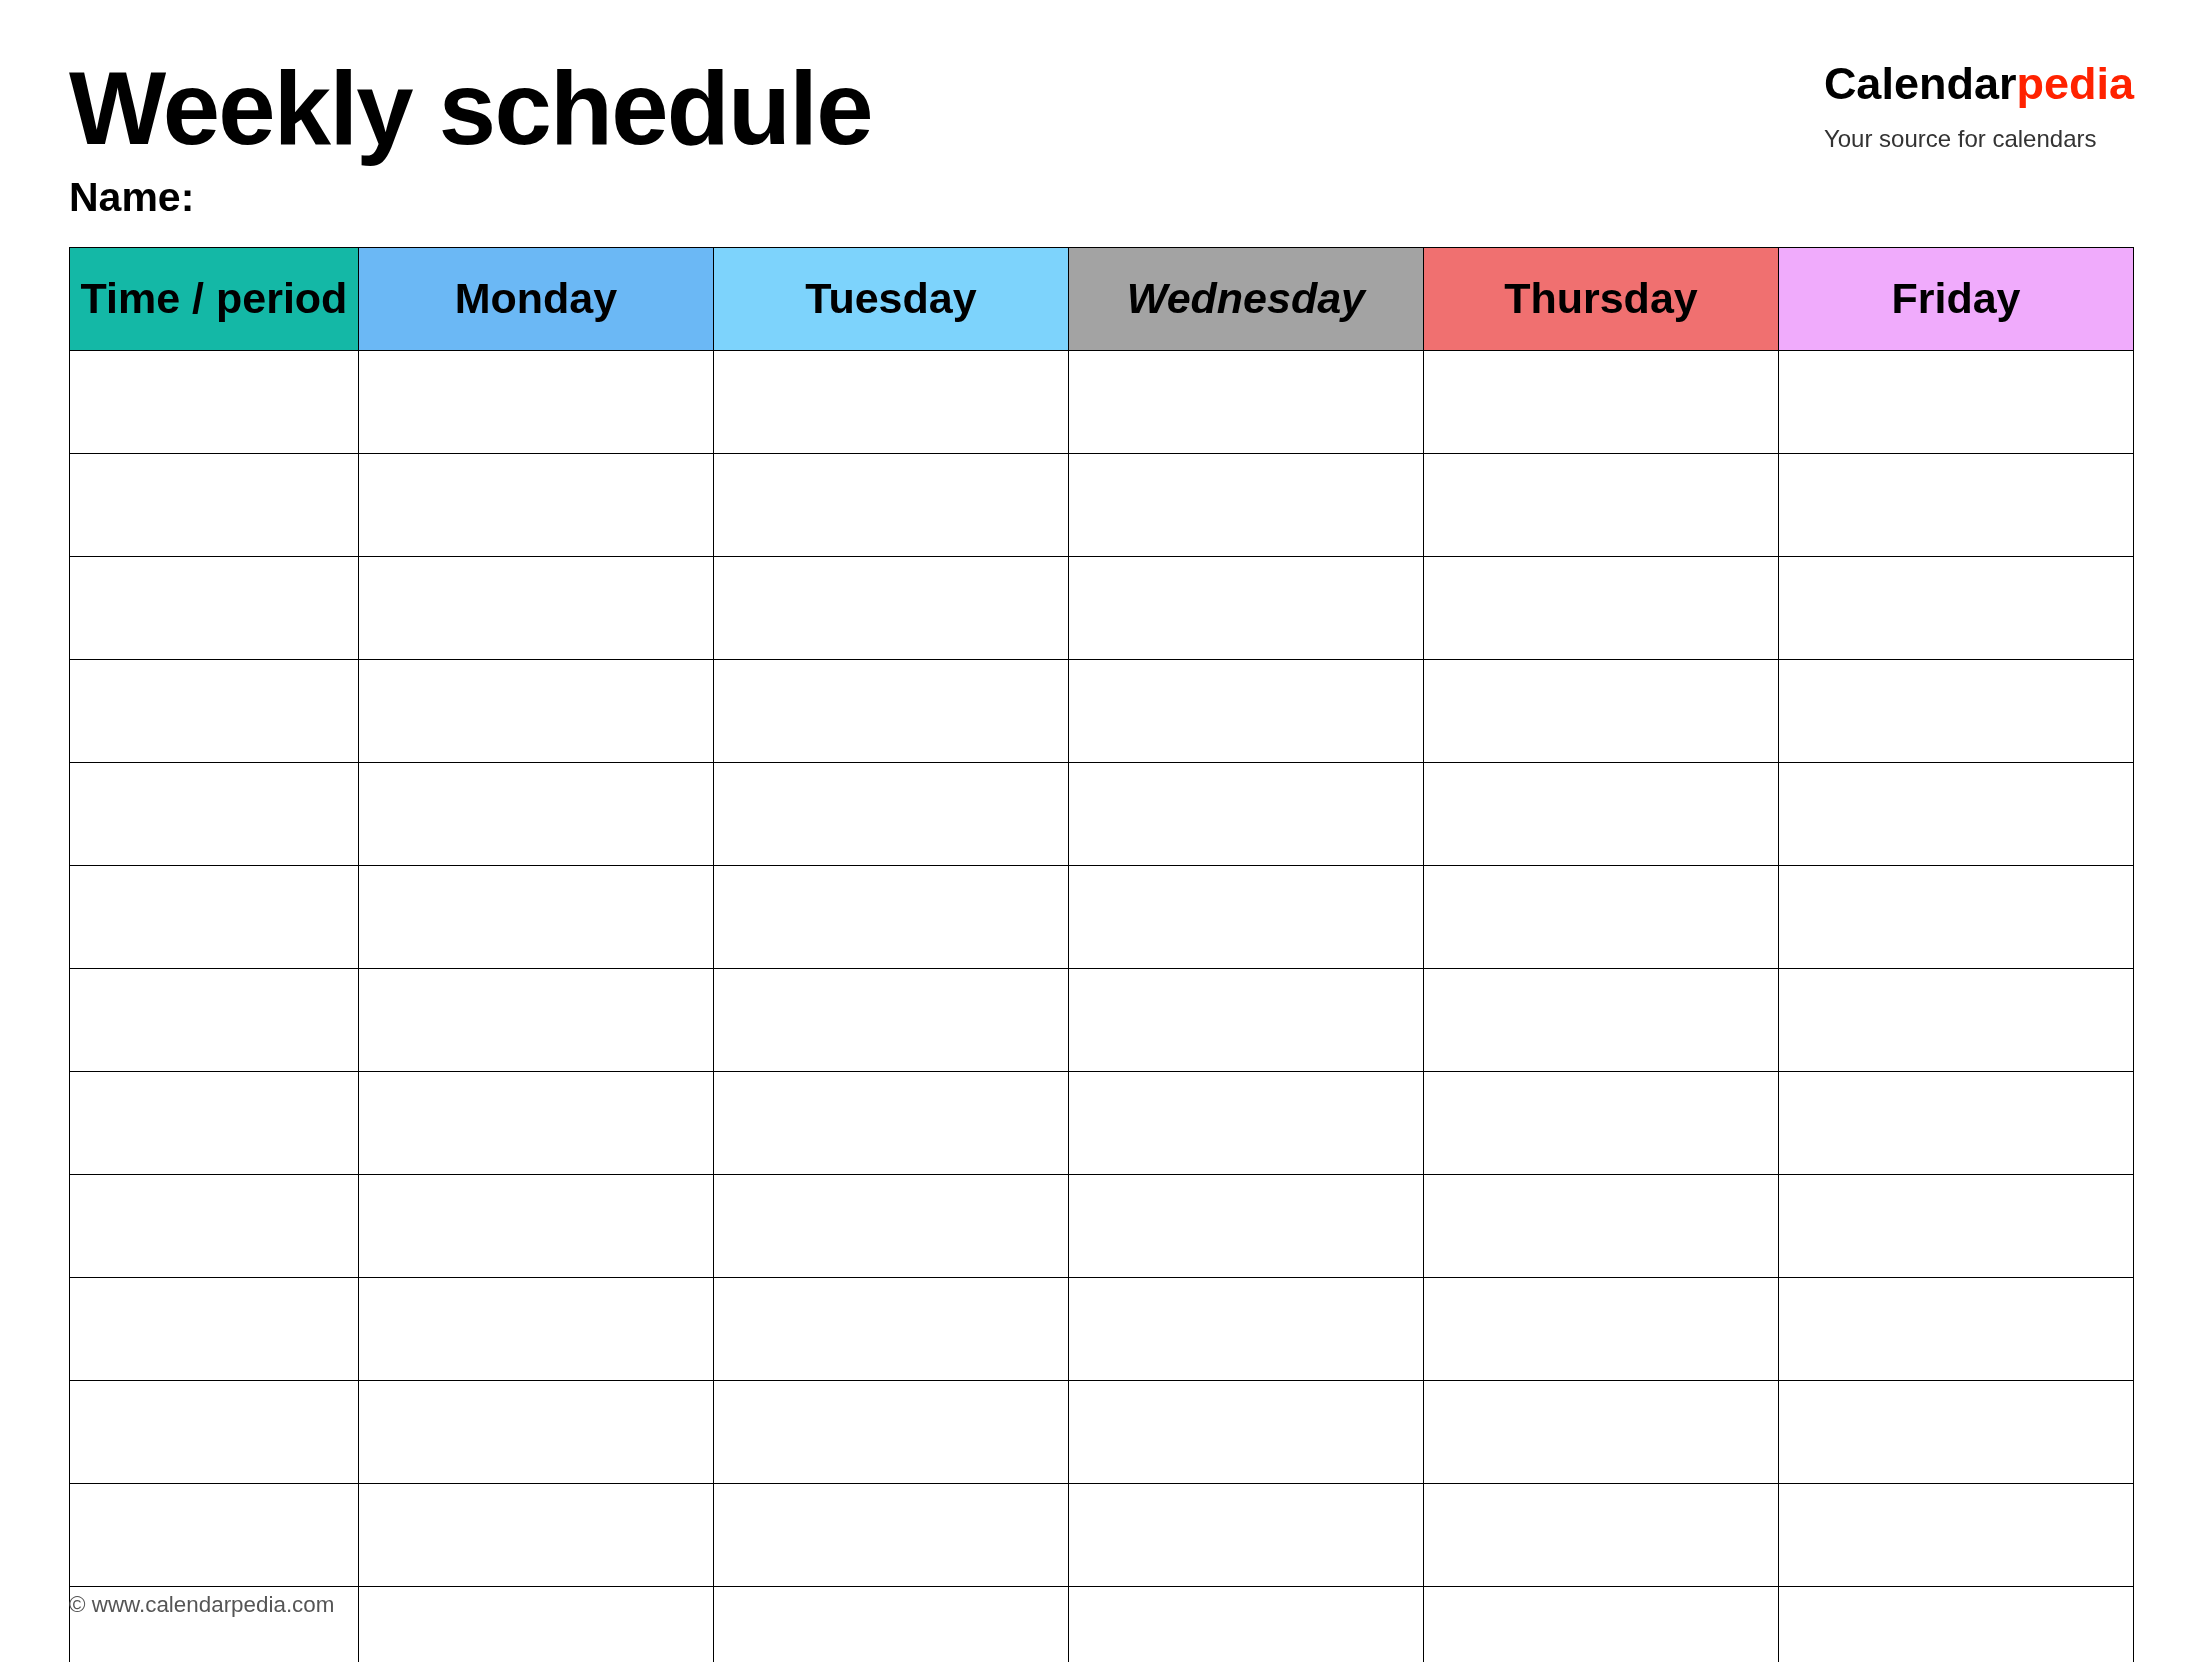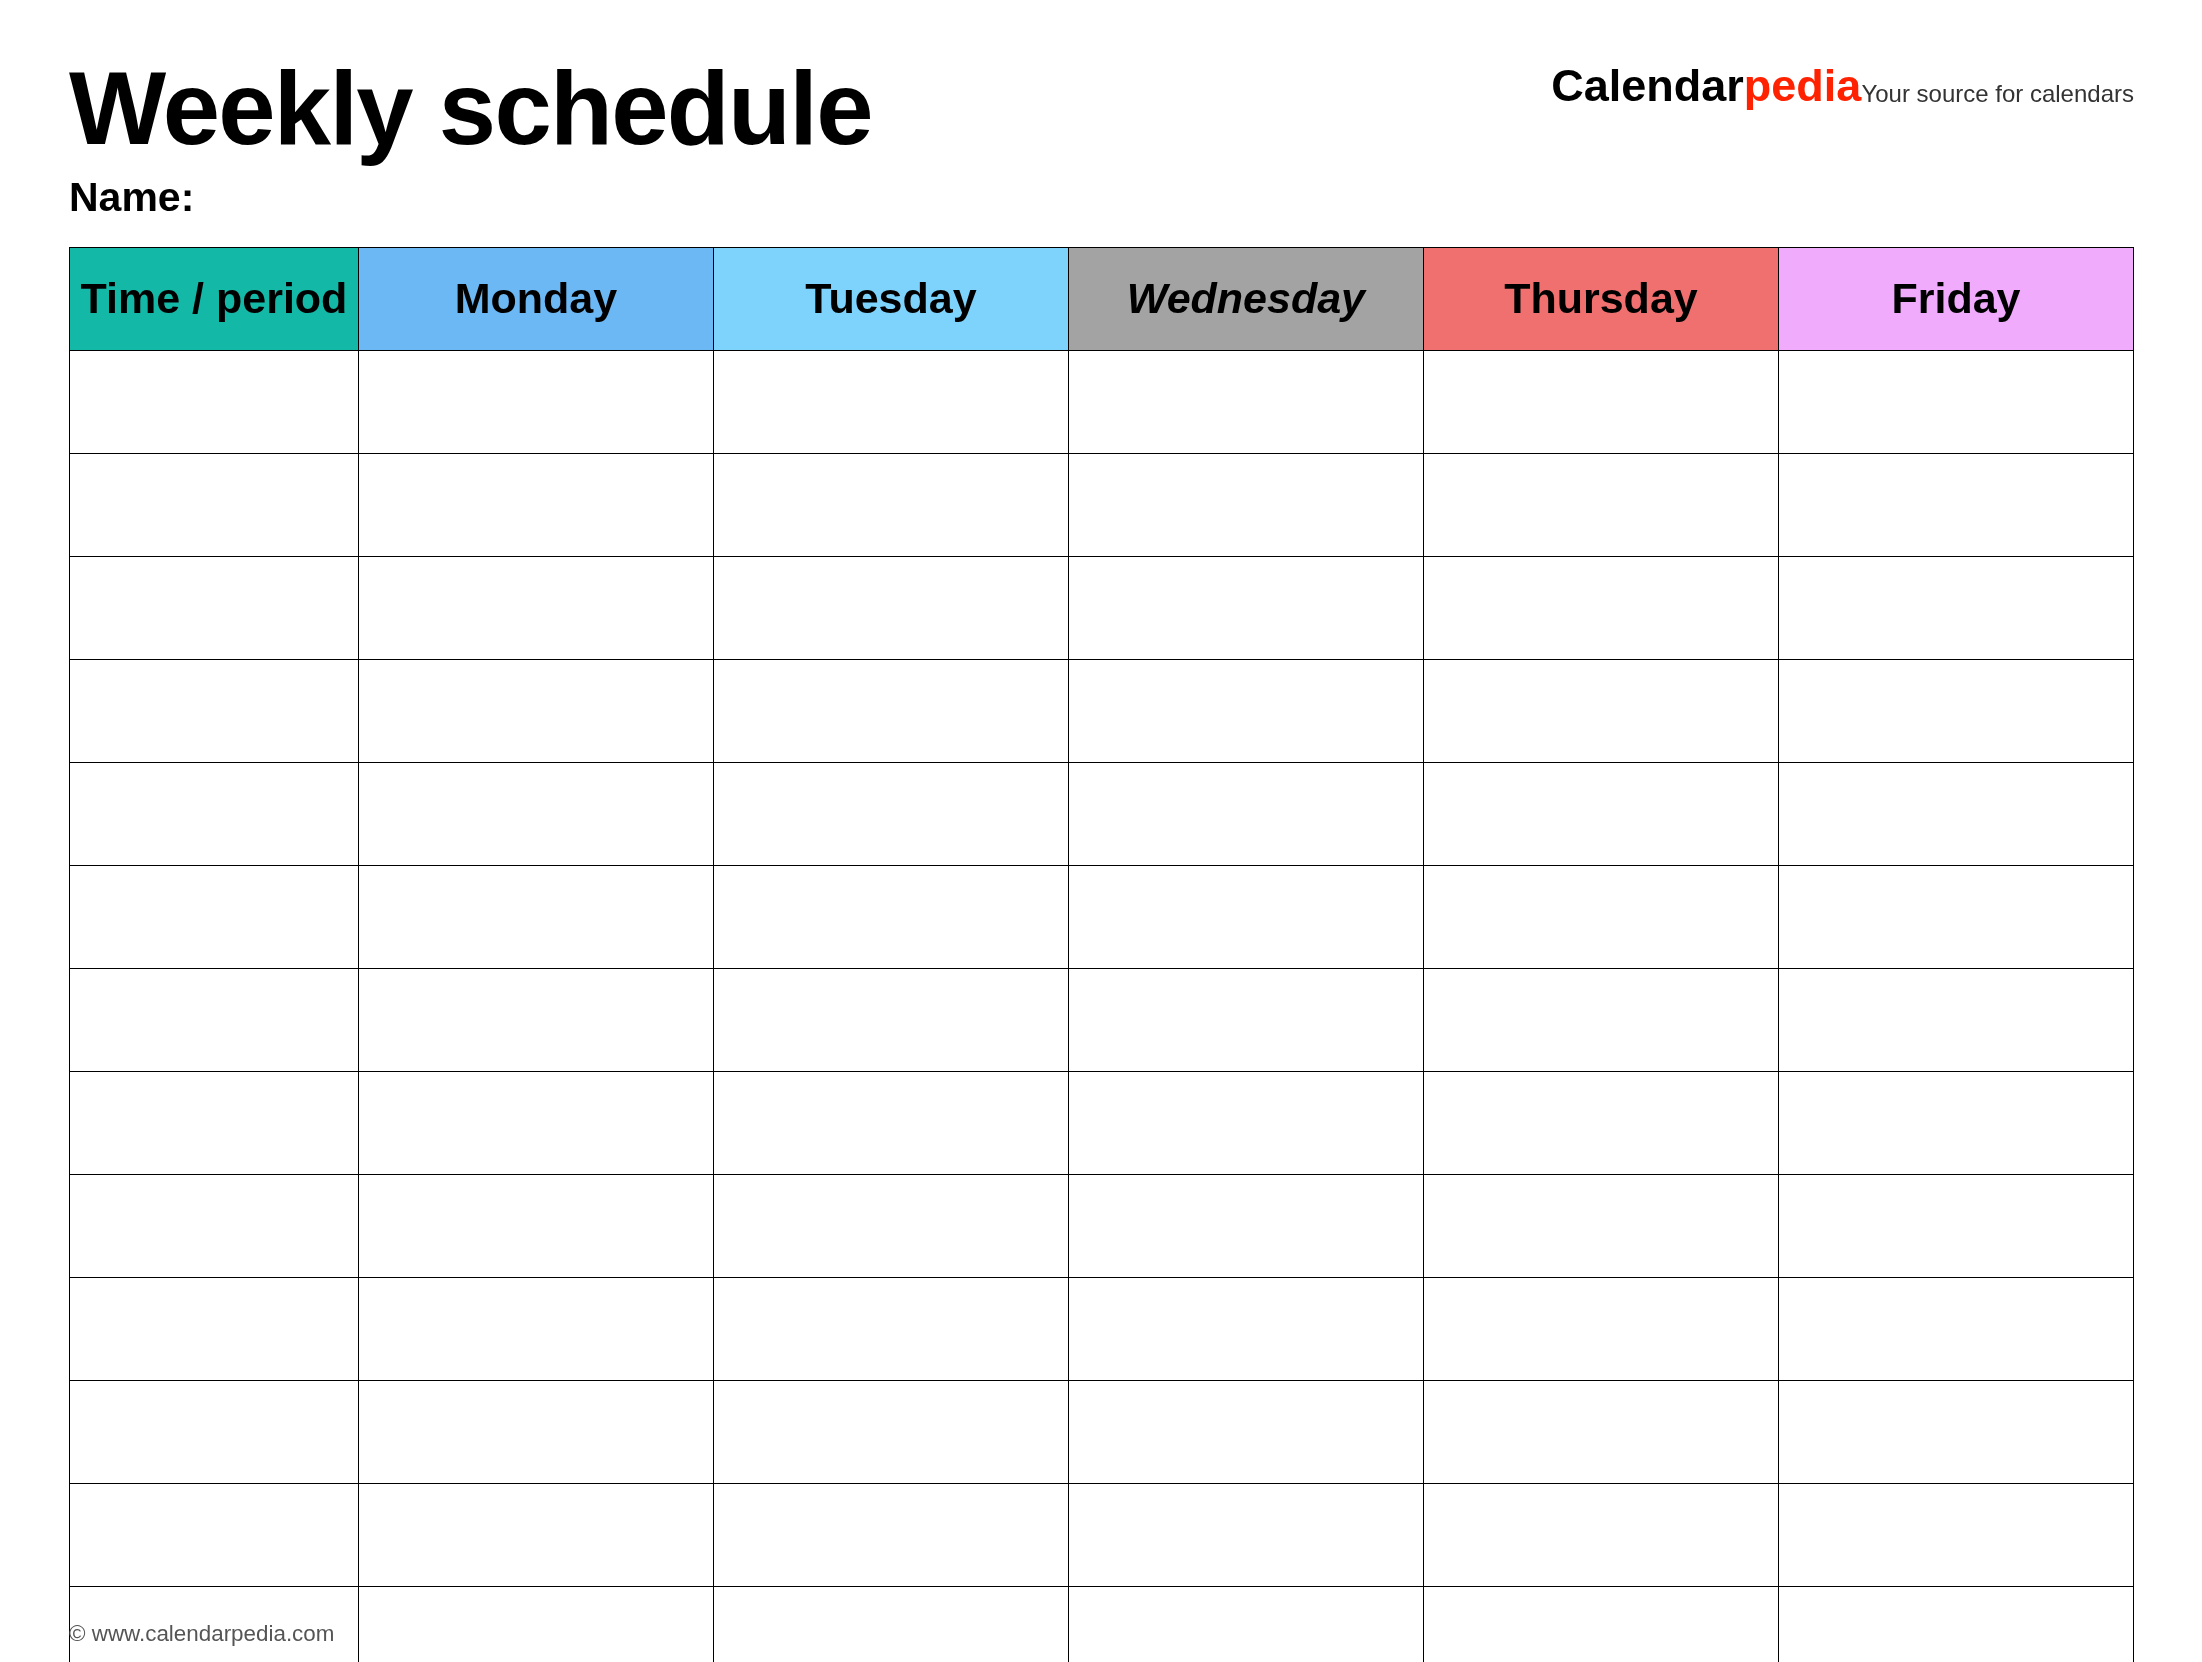--- a/index.html
+++ b/index.html
@@ -47,22 +47,22 @@
 
     .name-label {
       font-size: 41px;
       font-weight: bold;
       color: #000000;
       margin-top: 8.6px;
     }
 
     .logo-section {
       display: flex;
-      flex-direction: row;
-      align-items: flex-end;
+      flex-direction: column;
+      align-items: flex-start;
       margin-top: 8.6px;
     }
 
     .logo-text {
       font-size: 45px;
       font-weight: bold;
       color: #000000;
       line-height: 1;
     }
 
@@ -138,21 +138,21 @@
     }
 
     .col-friday {
       width: 17.2%;
       background: #f0abfc;
       color: #000000;
     }
 
     .footer {
       position: absolute;
-      bottom: 15px;
+      bottom: 44px;
       left: 69px;
       font-size: 22.4px;
       color: #555555;
     }
   </style>
 </head>
 <body>
 
 <div class="page">
 

